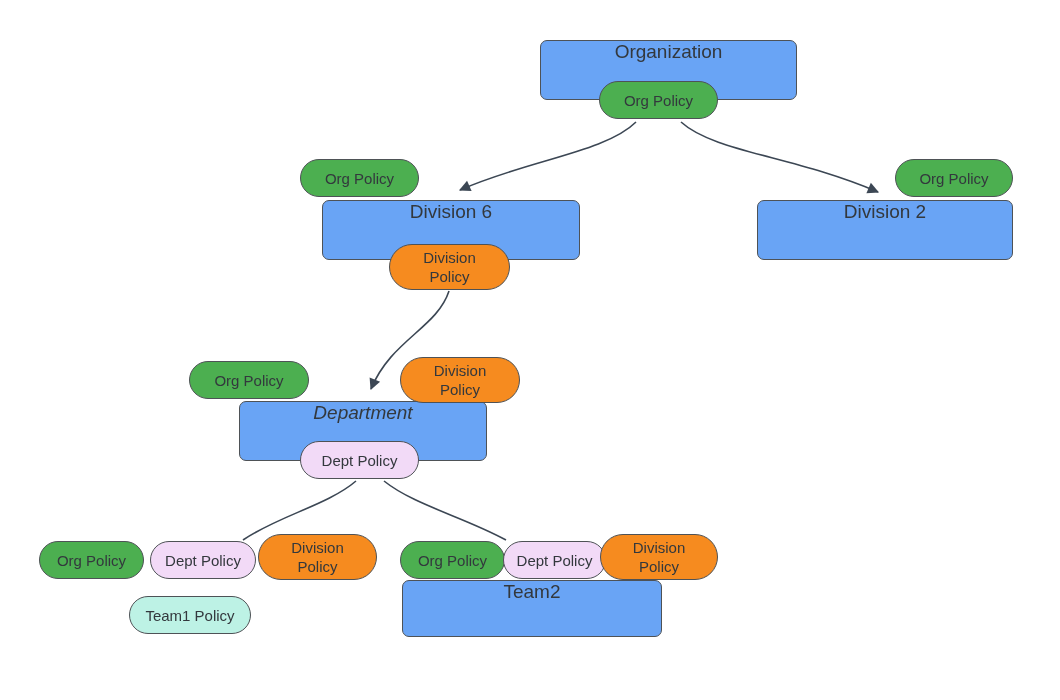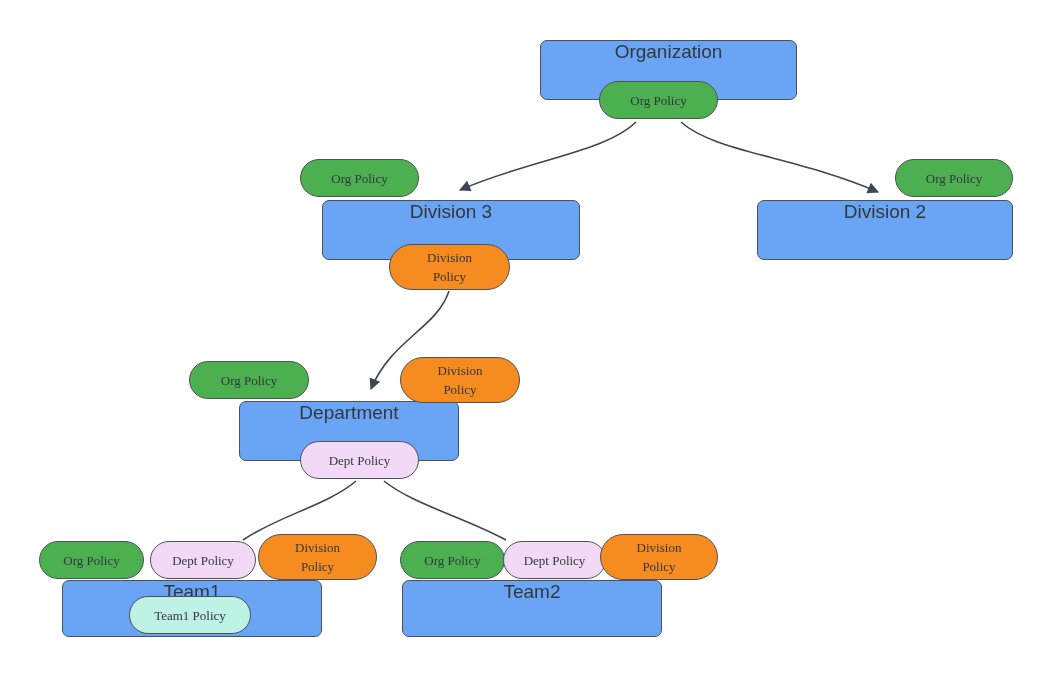--- a/index.html
+++ b/index.html
@@ -35,26 +35,25 @@
   }
   .node.has-bottom-pill{padding-bottom:8px;}
   .pill{
     position:absolute;
     height:38px;
     border:1.5px solid var(--border,#4e5256);
     border-radius:20px;
     display:flex;align-items:center;justify-content:center;
     text-align:center;
     color:var(--text,#33383d);
-    font-size:13px;
+    font-size:15px;
     line-height:19px;
     z-index:3;
     box-sizing:border-box;
     padding:0 8px;
-    font-family:Liberation Serif, serif;
   }
   .pill.tall{
     height:46px;
     border-radius:23px;
     padding:0 24px;
     justify-content:flex-end;
   }
   .pill.green{background:var(--org-policy-fill,#4caf50);}
   .pill.orange{background:var(--division-policy-fill,#f68b1f);}
   .pill.lavender{background:var(--dept-policy-fill,#f2daf7);}
@@ -76,34 +75,31 @@
     <path class="edge" d="M 449 291 C 437 328, 391 340, 371 389" marker-end="url(#arrow)"></path>
     <path class="edge" d="M 356 481 C 328 505, 278 516, 243 540"></path>
     <path class="edge" d="M 384 481 C 414 505, 464 517, 506 540"></path>
   </svg>
 
   <div class="node has-bottom-pill" style="left:540px;top:40px;width:257px;height:60px;">
     <span>Organization</span>
   </div>
 
   <div class="node has-bottom-pill" style="left:322px;top:200px;width:258px;height:60px;">
-    <span>Division 3</span>
+    <span>Division 6</span>
   </div>
 
   <div class="node" style="left:757px;top:200px;width:256px;height:60px;">
     <span>Division 2</span>
   </div>
 
-  <div class="node has-bottom-pill" style="left:239px;top:401px;width:220px;height:60px;">
+  <div class="node has-bottom-pill" style="left:239px;top:401px;width:248px;height:60px;font-style:italic;">
     <span>Department</span>
   </div>
 
-  <div class="node has-bottom-pill" style="left:62px;top:580px;width:260px;height:57px;">
-    <span>Team1</span>
-  </div>
 
   <div class="node" style="left:402px;top:580px;width:260px;height:57px;">
     <span>Team2</span>
   </div>
 
   <div class="pill green" style="left:599px;top:81px;width:119px;">
     <span>Org Policy</span>
   </div>
 
   <div class="pill green" style="left:300px;top:159px;width:119px;">

